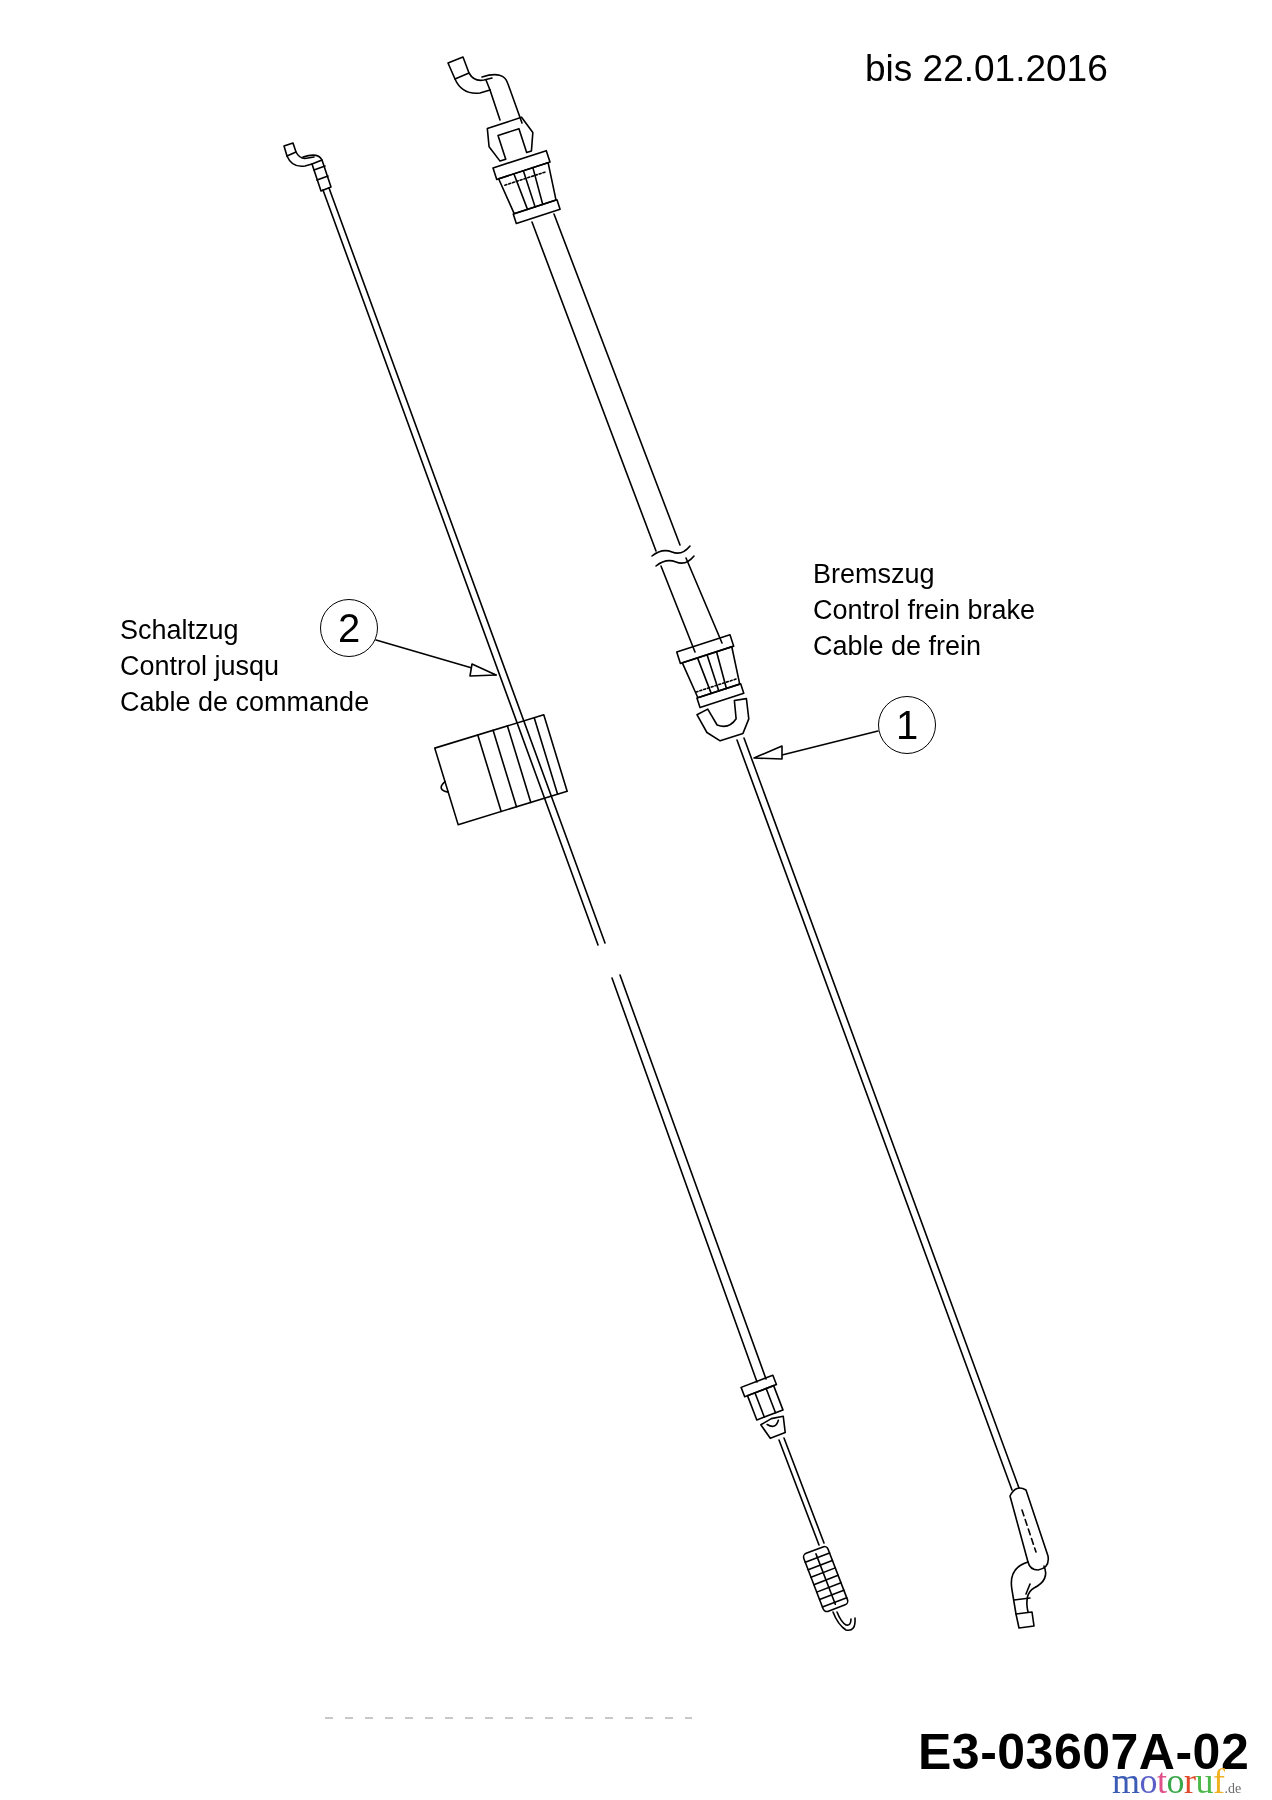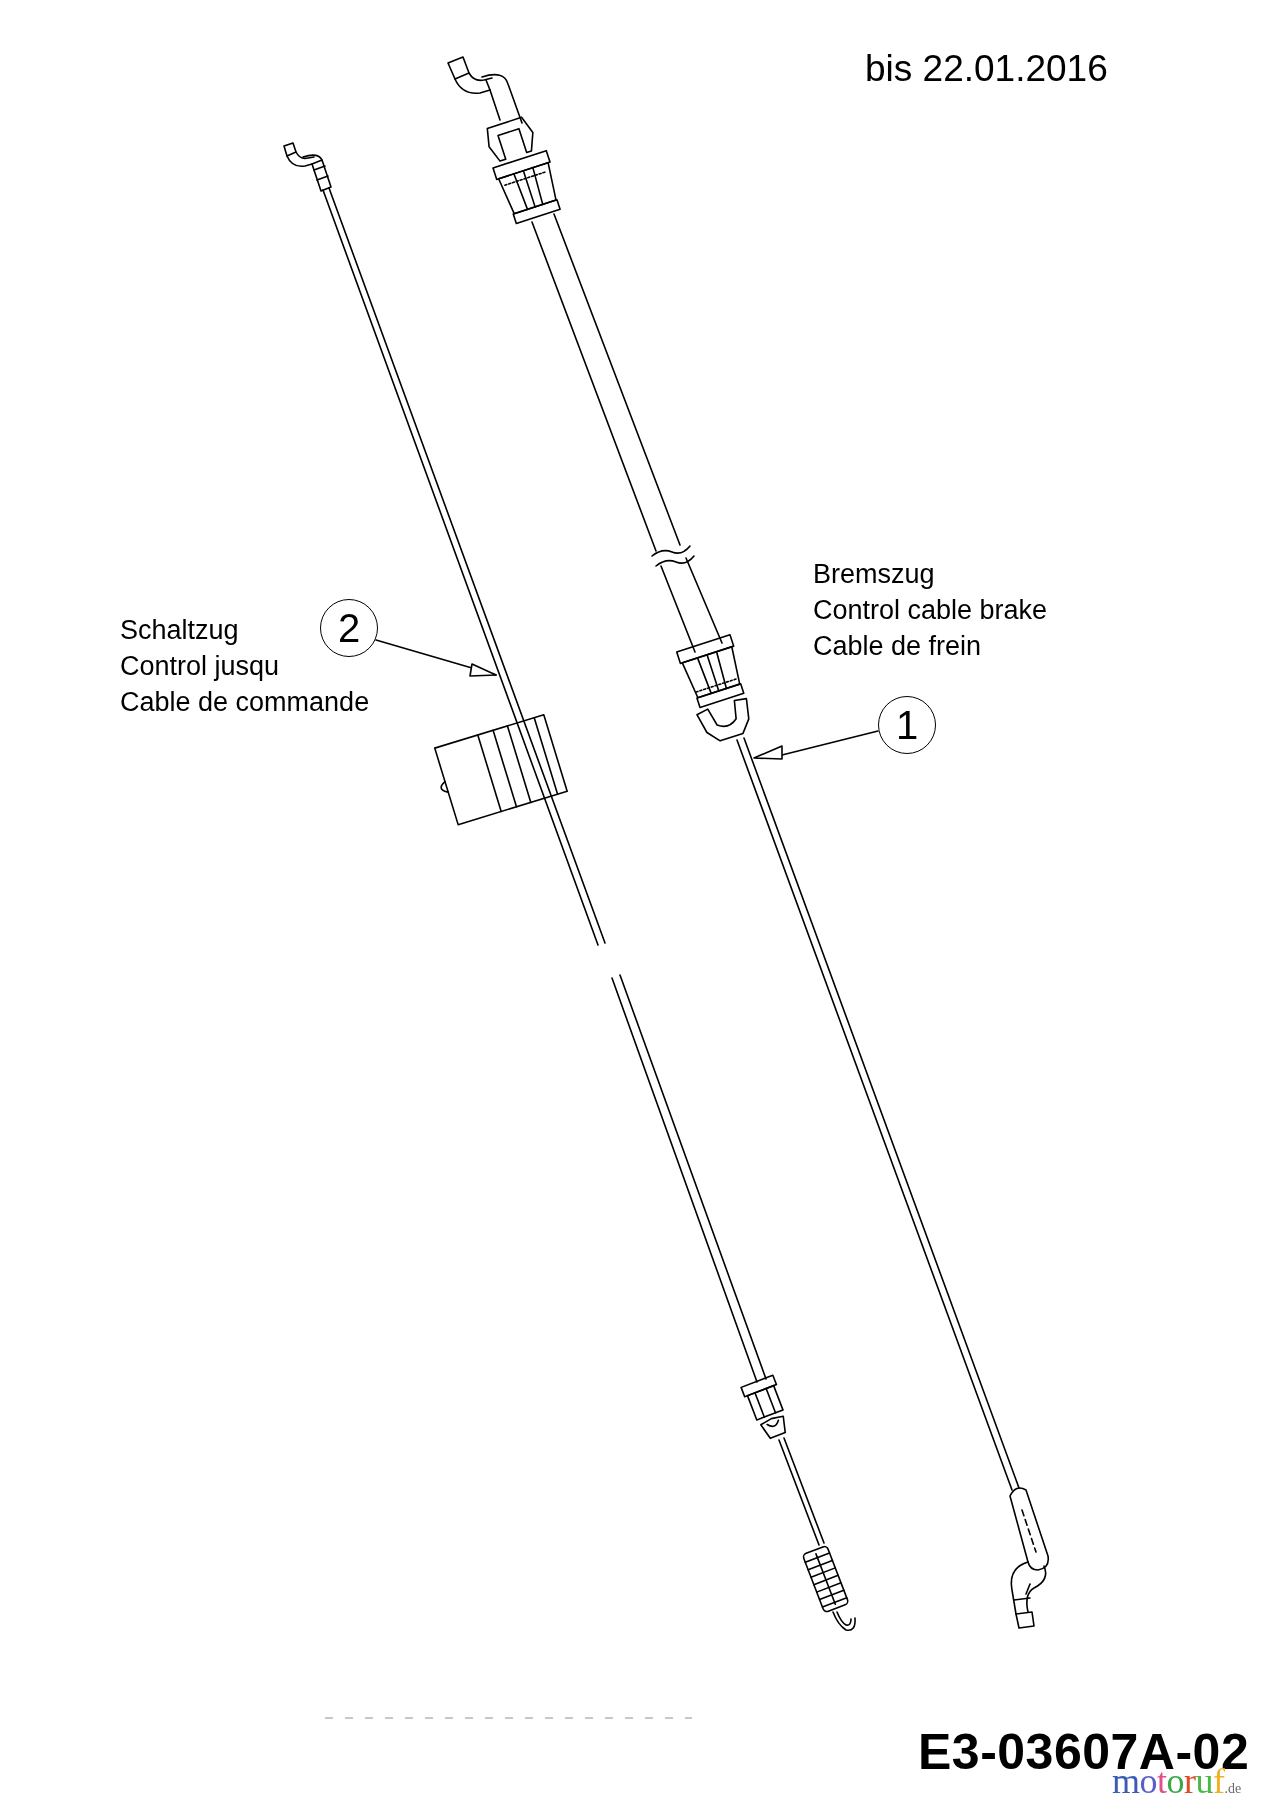--- a/index.html
+++ b/index.html
@@ -166,21 +166,21 @@
 
 <div class="label-block left-label">
   <div>Schaltzug</div>
   <div>Control jusqu</div>
   <div>Cable de commande</div>
 </div>
 <div class="callout callout-2">2</div>
 
 <div class="label-block right-label">
   <div>Bremszug</div>
-  <div>Control cable brake</div>
+  <div>Control frein brake</div>
   <div>Cable de frein</div>
 </div>
 <div class="callout callout-1">1</div>
 
 <div class="part-number">E3-03607A-02</div>
 
 <div class="watermark">
   <span style="color:#3b5bb5">m</span><span style="color:#5a5fc8">o</span><span style="color:#e0508a">t</span><span style="color:#3aa84a">o</span><span style="color:#e04a2a">r</span><span style="color:#4cb84a">u</span><span style="color:#f0b020">f</span><span class="tld">.de</span>
 </div>
 

